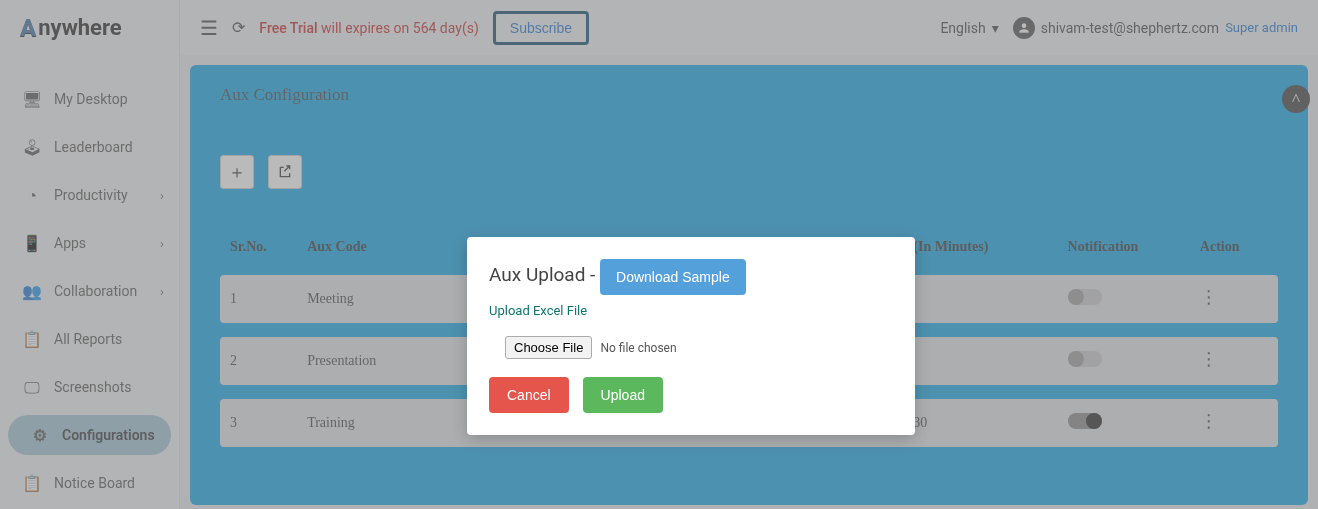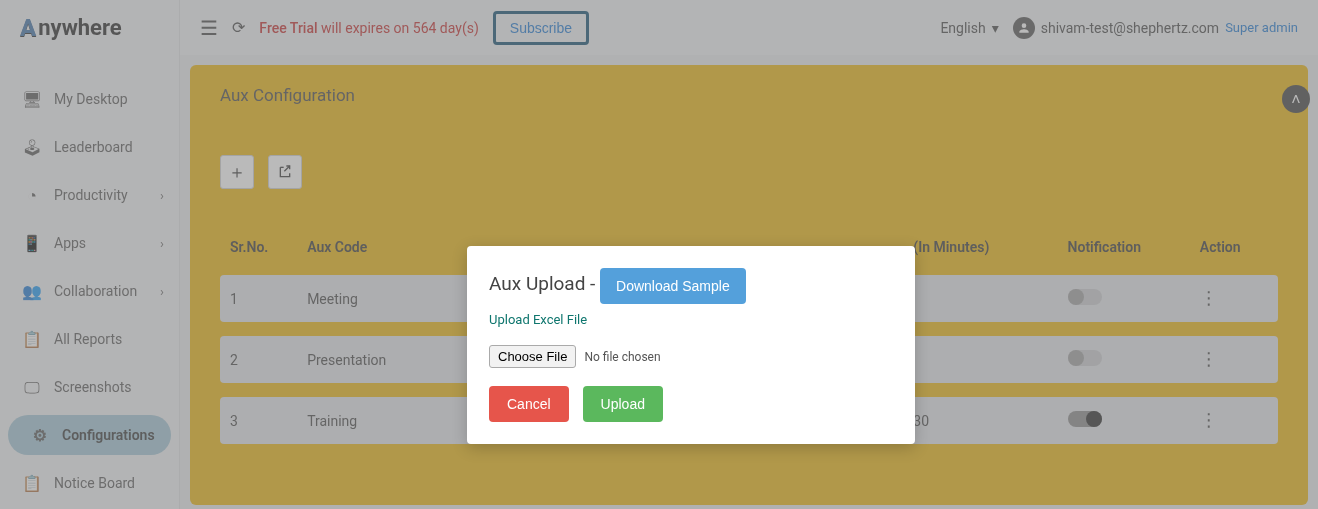--- a/index.html
+++ b/index.html
@@ -107,25 +107,26 @@
   .avatar svg { width: 14px; height: 14px; fill: #fff; }
   .super-admin { color: #1976D2; font-size: 13px; }
 
   
   .main {
     position: absolute;
     left: 180px; top: 55px; right: 0; bottom: 0;
     padding: 10px 10px 0 10px;
   }
   .card {
-    background: #eab308;
+    background: #0ea5e9;
     border-radius: 6px;
     height: 440px;
     padding: 20px 30px;
     position: relative;
+    font-family: Liberation Serif, serif;
   }
   .card-title { font-size: 17px; color: #444; }
   .card-collapse {
     position: absolute; right: -2px; top: 20px;
     width: 28px; height: 28px; border-radius: 50%;
     background: #3B3B3B; color: #fff;
     display: flex; align-items: center; justify-content: center;
     cursor: pointer;
   }
   .iconbar {
@@ -176,42 +177,42 @@
 
   .kebab { font-size: 18px; letter-spacing: 0; line-height: 0.6; cursor: pointer; color:#444; }
 
   
   .overlay {
     position: absolute; left:0; top:0; right:0; bottom:0;
     background: rgba(130,130,130,0.55);
   }
   .modal {
     position: absolute;
-    left: 467px; top: 246px;
+    left: 467px; top: 237px;
     width: 448px;
     background: #fff;
     border-radius: 4px;
     box-shadow: 0 4px 16px rgba(0,0,0,0.2);
     padding: 22px 22px;
   }
   .modal h3 {
     font-size: 19px;
     font-weight: 400;
     color: #444;
     display: inline;
   }
   .download-sample-btn {
     background: #54A0DB;
     border: none; color: #fff;
     padding: 10px 16px; border-radius: 4px;
     font-size: 14px; cursor: pointer;
     vertical-align: middle;
   }
   .modal-label { margin-top: 8px; font-size: 13px; color: #0f766e; display:block; }
-  .file-row { margin-top: 18px; display: flex; align-items: center; gap: 8px; }
+  .file-row { margin-top: 18px; display: flex; align-items: center; gap: 8px; margin-left: 16px; }
   .choose-file-btn {
     background: #F2F2F2; border: 1px solid #AAA;
     border-radius: 3px; padding: 3px 8px;
     font-size: 13px; cursor: pointer;
   }
   .file-status { font-size: 12px; color: #555; }
   .modal-actions { margin-top: 18px; display: flex; gap: 14px; }
   .btn-cancel {
     background: #E6554B; color:#fff; border:none;
     border-radius: 4px; padding: 10px 18px;

